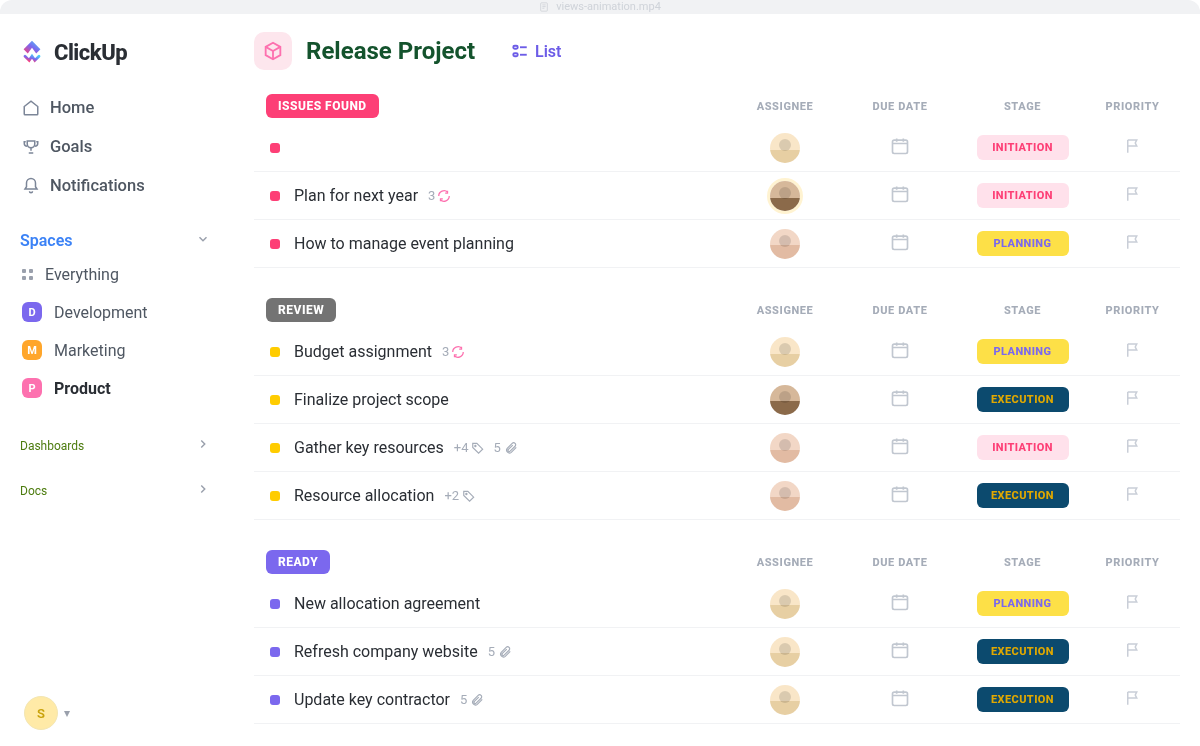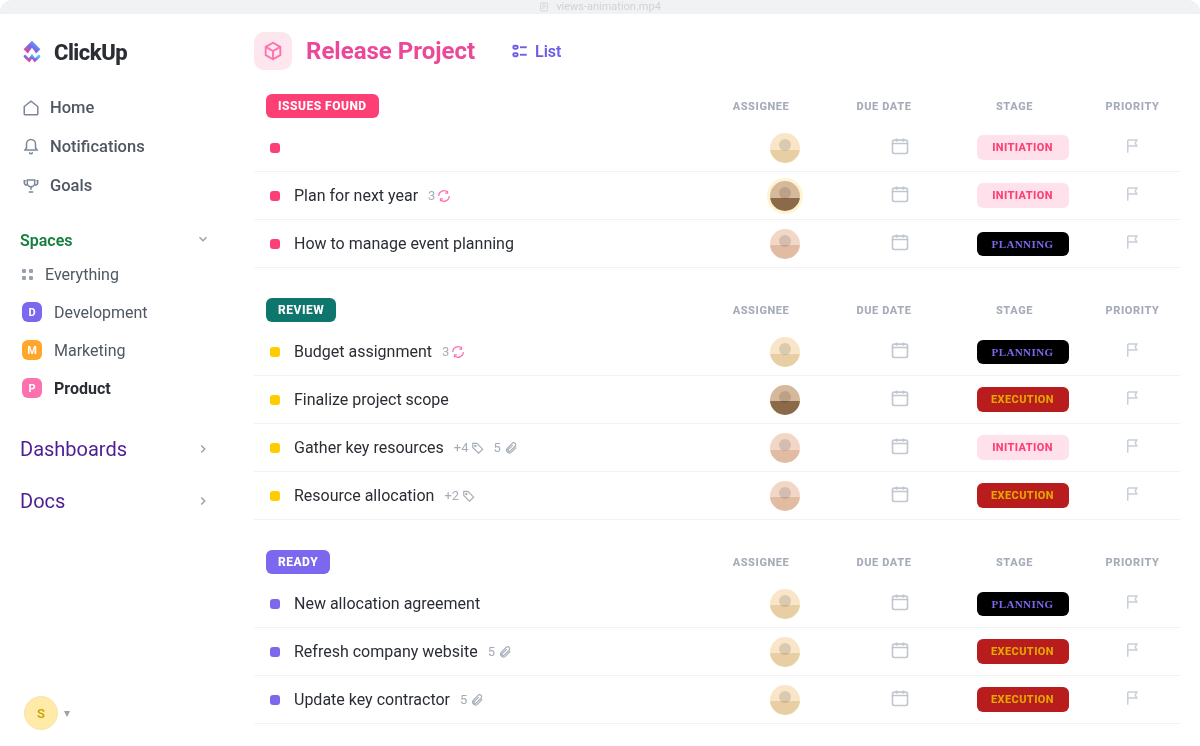--- a/index.html
+++ b/index.html
@@ -10,52 +10,52 @@
 
 .sidebar { position: absolute; left: 0; top: 20px; width: 232px; height: calc(100% - 14px); background: #fff; padding: 18px 14px; }
 .logo { display: flex; align-items: center; gap: 8px; margin-bottom: 22px; margin-left: 4px; }
 .logo-mark { width: 28px; height: 28px; }
 .logo-text { font-weight: 800; font-size: 22px; letter-spacing: -0.5px; color: #2a2e34; }
 
 .nav-item { display: flex; align-items: center; gap: 10px; padding: 10px 8px; color: #4f5762; font-size: 16.5px; font-weight: 500; cursor: pointer; border-radius: 6px; }
 .nav-icon { width: 18px; height: 18px; display: flex; align-items: center; justify-content: center; color: #7c8698; }
 
 .spaces-header { display: flex; align-items: center; justify-content: space-between; padding: 10px 8px 6px 6px; margin-top: 16px; }
-.spaces-header .label { font-size: 16px; font-weight: 600; color: #15803d; }
+.spaces-header .label { font-size: 16px; font-weight: 600; color: #3b82f6; }
 .chev { color: #9aa0ac; }
 
 .space-item { display: flex; align-items: center; gap: 12px; padding: 9px 8px; cursor: pointer; font-size: 16px; color: #4f5762; }
 .space-item.active { font-weight: 700; color: #2a2e34; }
 .sq { width: 20px; height: 20px; border-radius: 6px; display: flex; align-items: center; justify-content: center; font-size: 11px; font-weight: 700; color: #fff; }
 .sq.purple { background: #7b68ee; }
 .sq.orange { background: #ffa62b; }
 .sq.pink { background: #fd71af; }
 .dots4 { display: grid; grid-template-columns: 4px 4px; grid-template-rows: 4px 4px; gap: 3px; }
 .dots4 span { width: 4px; height: 4px; background: #9aa0ac; border-radius: 1px; }
 
-.side-row { display: flex; align-items: center; justify-content: space-between; padding: 14px 8px 14px 6px; font-size: 20px; color: #4c1d95; cursor: pointer; }
+.side-row { display: flex; align-items: center; justify-content: space-between; padding: 14px 8px 14px 6px; font-size: 12px; color: #4d7c0f; cursor: pointer; }
 
 .avatar-footer { position: absolute; left: 24px; bottom: 22px; display: flex; align-items: center; gap: 6px; }
 .avatar-footer .av { width: 34px; height: 34px; border-radius: 50%; background: #ffeaa7; display: flex; align-items: center; justify-content: center; font-size: 13px; color: #c9a20b; font-weight: 600; border: 1px solid #f3e6b3; }
 .caret-down { color: #9aa0ac; font-size: 12px; }
 
 .main { position: absolute; left: 232px; right: 0; top: 14px; bottom: 0; padding: 14px 20px 20px 22px; overflow-y: auto; }
 .header { display: flex; align-items: center; gap: 14px; padding: 4px 0 24px 0; }
 .proj-icon { width: 38px; height: 38px; border-radius: 10px; background: #fde6ed; display: flex; align-items: center; justify-content: center; color: #fd71af; font-size: 20px; }
-.proj-title { font-size: 24px; font-weight: 700; color: #ec4899; }
+.proj-title { font-size: 24px; font-weight: 700; color: #14532d; }
 .view-pill { display: flex; align-items: center; gap: 6px; padding: 6px 10px; color: #6c5ce7; font-weight: 600; font-size: 16px; margin-left: 12px; }
 .view-pill .ico { width: 18px; height: 18px; }
 
 .group { margin-bottom: 30px; }
 .group-head { display: flex; align-items: center; padding: 0 0 6px 12px; }
 .status-pill { padding: 5px 12px; border-radius: 6px; font-size: 12px; font-weight: 800; letter-spacing: 0.5px; color: #fff; }
 .pill-pink { background: #fd3f76; }
-.pill-yellow { background: #0f766e; color: #fff; }
+.pill-yellow { background: #737373; color: #fff; }
 .pill-purple { background: #7b68ee; }
-.col-headers { margin-left: auto; display: flex; gap: 8px; }
+.col-headers { margin-left: auto; display: flex; gap: 0; }
 .colh { font-size: 11px; font-weight: 800; letter-spacing: 0.6px; color: #a5acb8; text-align: center; }
 .col-assignee { width: 110px; }
 .col-due { width: 120px; }
 .col-stage { width: 125px; }
 .col-priority { width: 95px; }
 
 .task { display: flex; align-items: center; height: 48px; border-bottom: 1px solid #f1f2f4; padding-left: 16px; cursor: pointer; }
 .task:first-of-type { border-top: 1px solid #f1f2f4; }
 .status-sq { width: 10px; height: 10px; border-radius: 3px; flex-shrink: 0; margin-right: 14px; }
 .sq-pink { background: #fd3f76; }
@@ -74,22 +74,22 @@
 .avatar.a1 { background: linear-gradient(#f9e6c8 55%, #e7cfa3 55%); }
 .avatar.a2 { background: linear-gradient(#d6b89a 55%, #8b6a4a 55%); }
 .avatar.a3 { background: linear-gradient(#f2d7c6 55%, #e2bba3 55%); }
 .avatar.ring { box-shadow: 0 0 0 3px #fff3d1; }
 .avatar::before { content:""; position:absolute; left:50%; top:20%; width:12px; height:12px; border-radius:50%; transform:translateX(-50%); background: rgba(0,0,0,0.12); }
 
 .cal-icon { width: 20px; height: 20px; color: #c1c7d0; }
 
 .stage-badge { padding: 6px 12px; border-radius: 6px; font-size: 11px; font-weight: 800; letter-spacing: 0.4px; min-width: 92px; text-align: center; }
 .stg-initiation { background: #ffe1eb; color: #fd3f76; }
-.stg-planning { background: #000000; color: #7b68ee; font-family: Liberation Serif, serif; }
-.stg-execution { background: #b91c1c; color: #e0a800; }
+.stg-planning { background: #fde047; color: #7b68ee; }
+.stg-execution { background: #0c4a6e; color: #e0a800; }
 
 .flag-icon { width: 18px; height: 18px; color: #c9ced7; }
 
 .recurring { display:inline-flex; align-items:center; gap:2px; }
 .recurring svg { color:#fd71af; }
 .tag-count { display:inline-flex; align-items:center; gap:3px; color:#a5acb8; font-size:13px; }
 </style>
 </head>
 <body>
 
@@ -123,34 +123,34 @@
     <span class="nav-icon">
       <svg width="18" height="18" viewBox="0 0 24 24" fill="none" stroke="currentColor" stroke-width="2">
           <path d="M3 10 L12 3 L21 10 V20 a1 1 0 0 1 -1 1 H4 a1 1 0 0 1 -1 -1 Z"></path>
         </svg>
     </span>
     <span>Home</span>
   </div>
   <div class="nav-item">
     <span class="nav-icon">
       <svg width="18" height="18" viewBox="0 0 24 24" fill="none" stroke="currentColor" stroke-width="2">
-          <path d="M6 8a6 6 0 1 1 12 0v5l2 3H4l2-3Z"></path>
-          <path d="M10 19a2 2 0 0 0 4 0"></path>
+          <path d="M7 4h10v4a5 5 0 0 1 -10 0Z"></path>
+          <path d="M5 5H3v2a4 4 0 0 0 4 4M19 5h2v2a4 4 0 0 1 -4 4M12 13v4M9 20h6"></path>
         </svg>
     </span>
-    <span>Notifications</span>
+    <span>Goals</span>
   </div>
   <div class="nav-item">
     <span class="nav-icon">
       <svg width="18" height="18" viewBox="0 0 24 24" fill="none" stroke="currentColor" stroke-width="2">
-          <path d="M7 4h10v4a5 5 0 0 1 -10 0Z"></path>
-          <path d="M5 5H3v2a4 4 0 0 0 4 4M19 5h2v2a4 4 0 0 1 -4 4M12 13v4M9 20h6"></path>
+          <path d="M6 8a6 6 0 1 1 12 0v5l2 3H4l2-3Z"></path>
+          <path d="M10 19a2 2 0 0 0 4 0"></path>
         </svg>
     </span>
-    <span>Goals</span>
+    <span>Notifications</span>
   </div>
 
   <div class="spaces-header">
     <span class="label">Spaces</span>
     <span class="chev">
       <svg width="14" height="14" viewBox="0 0 24 24" fill="none" stroke="currentColor" stroke-width="2.5">
           <path d="M6 9l6 6 6-6"></path>
         </svg>
     </span>
   </div>

